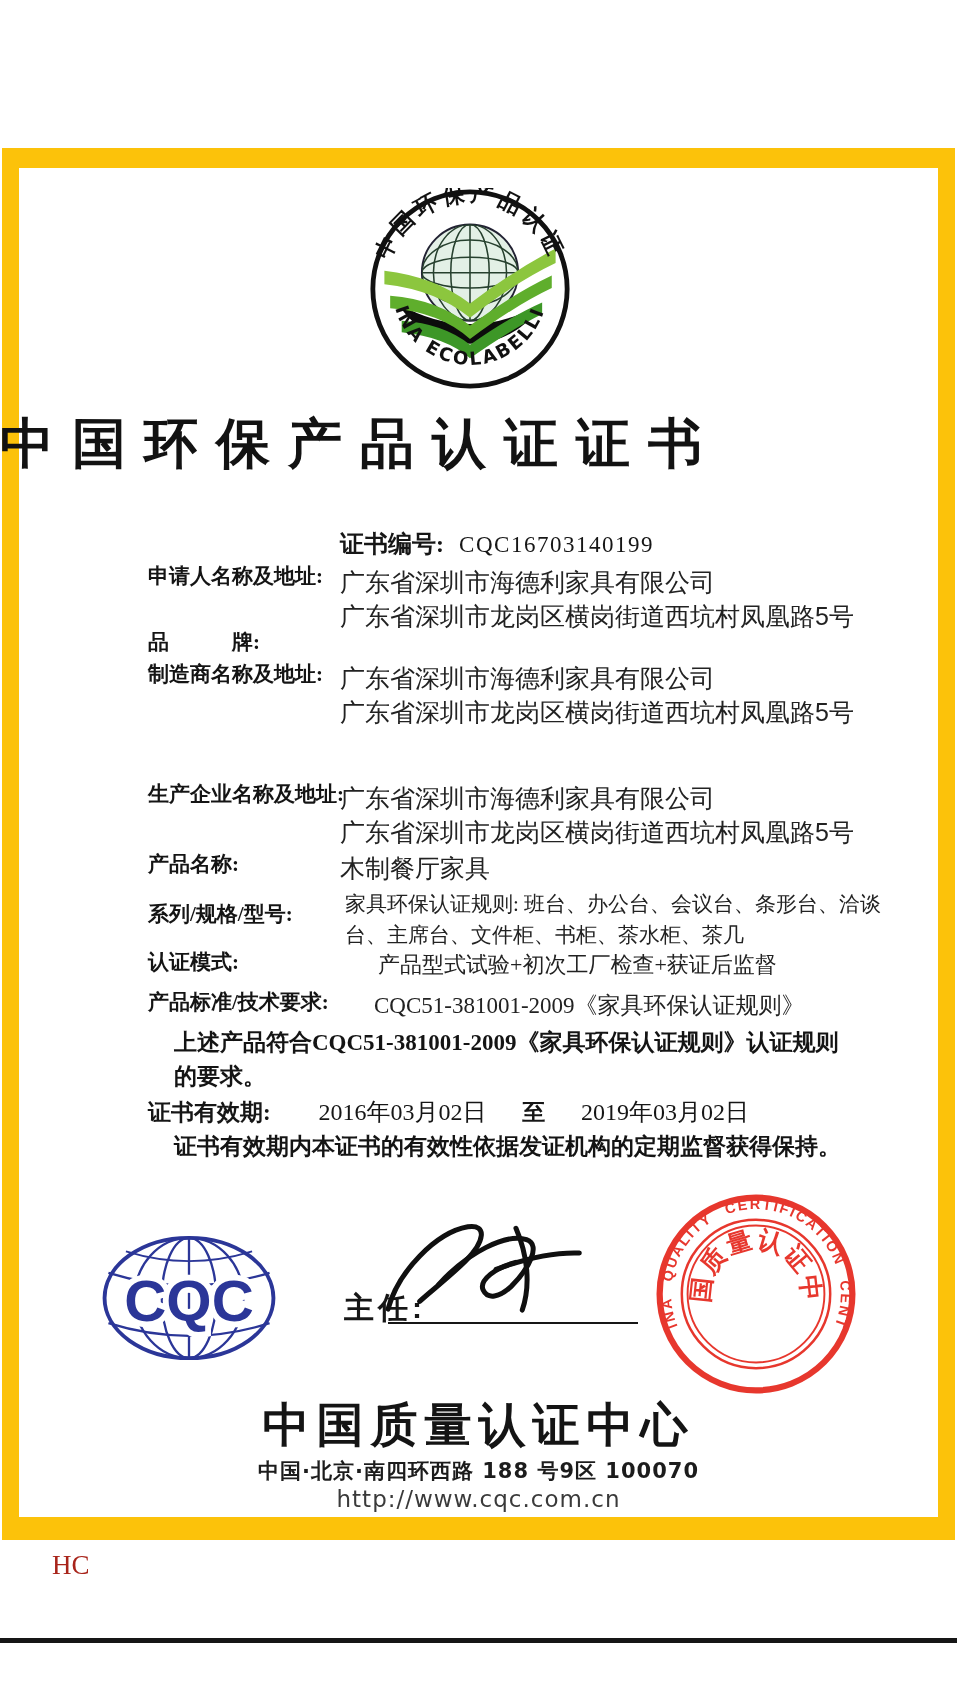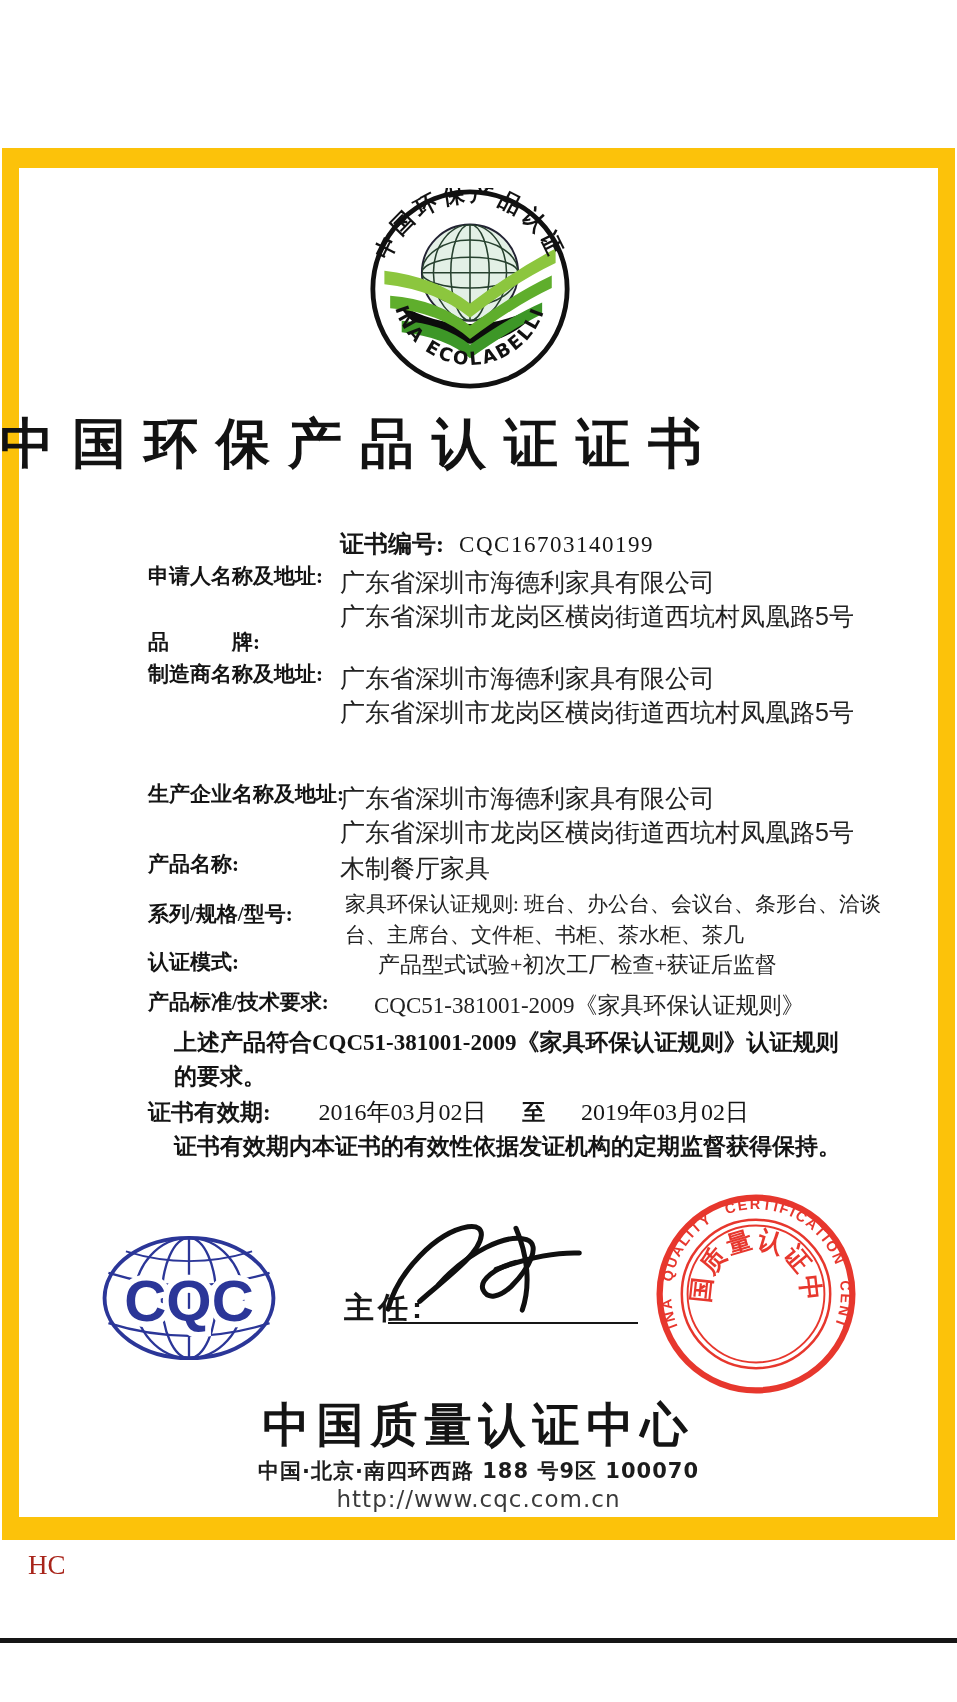--- a/index.html
+++ b/index.html
@@ -58,21 +58,21 @@
   .footer-org{left:2px;right:2px;top:1394px;text-align:center;
     font-family:"Liberation Sans","DejaVu Sans",sans-serif;
     font-weight:bold;font-size:47px;letter-spacing:7px;color:#141414;white-space:nowrap;}
   .footer-addr{left:2px;right:2px;top:1457px;text-align:center;
     font-family:"DejaVu Sans","Liberation Sans",sans-serif;
     font-weight:bold;font-size:21px;letter-spacing:1px;color:#1c1c1c;}
   .footer-url{left:2px;right:2px;top:1486px;text-align:center;
     font-family:"DejaVu Sans","Liberation Sans",sans-serif;
     font-size:23px;letter-spacing:1px;color:#3a3a3a;}
   
-  .serial{left:28px;top:1552px;display:flex;align-items:flex-end;gap:0;}
+  .serial{left:52px;top:1552px;display:flex;align-items:flex-end;gap:0;}
   .serial .prefix{font-family:"Liberation Serif","DejaVu Serif",serif;
     font-size:27px;color:#a8241a;line-height:1;padding-bottom:5px;}
   .serial .num{font-family:"DejaVu Sans Mono","Liberation Mono",monospace;
     font-weight:bold;font-size:41px;letter-spacing:4px;color:var(--serial-red);line-height:1;}
   .bottom-rule{left:0;top:1638px;width:957px;height:5px;background:#161616;}
   
   .eco-logo{left:369px;top:188px;}
   .cqc-logo{left:96px;top:1232px;}
   .signature-svg{left:378px;top:1212px;transform:rotate(-3deg);}
   .stamp{left:650px;top:1188px;opacity:.93;mix-blend-mode:multiply;}

